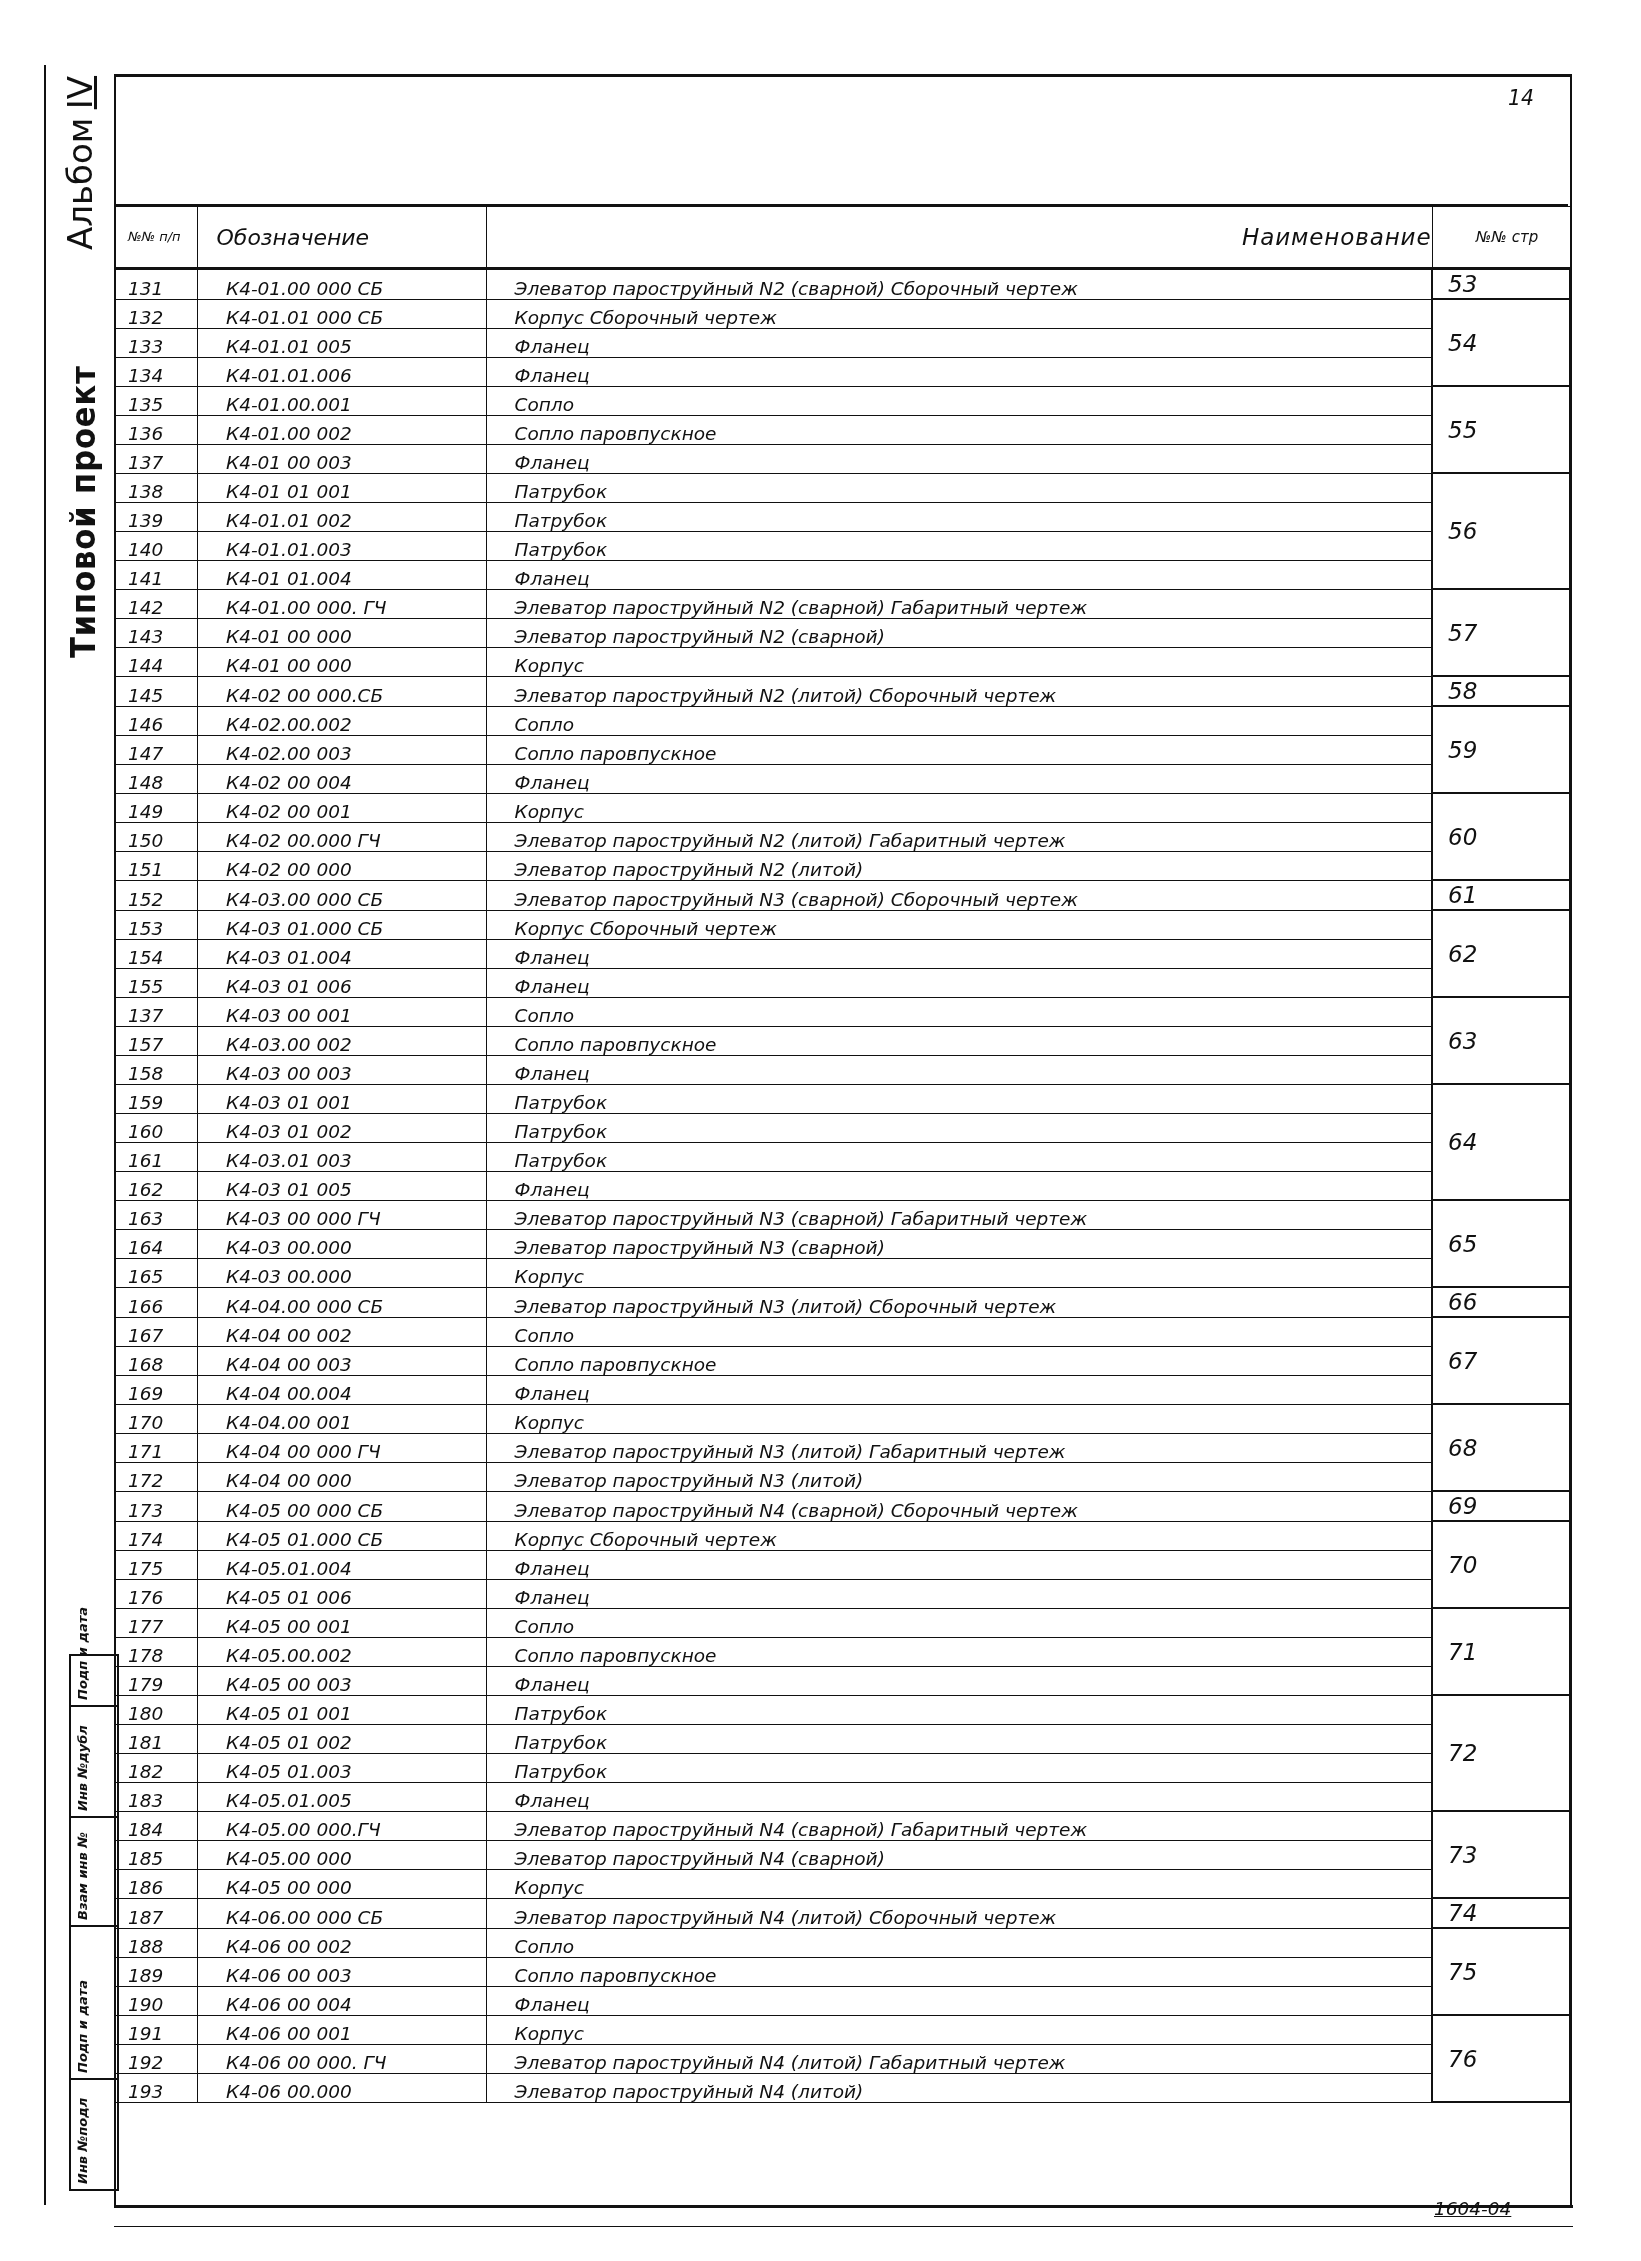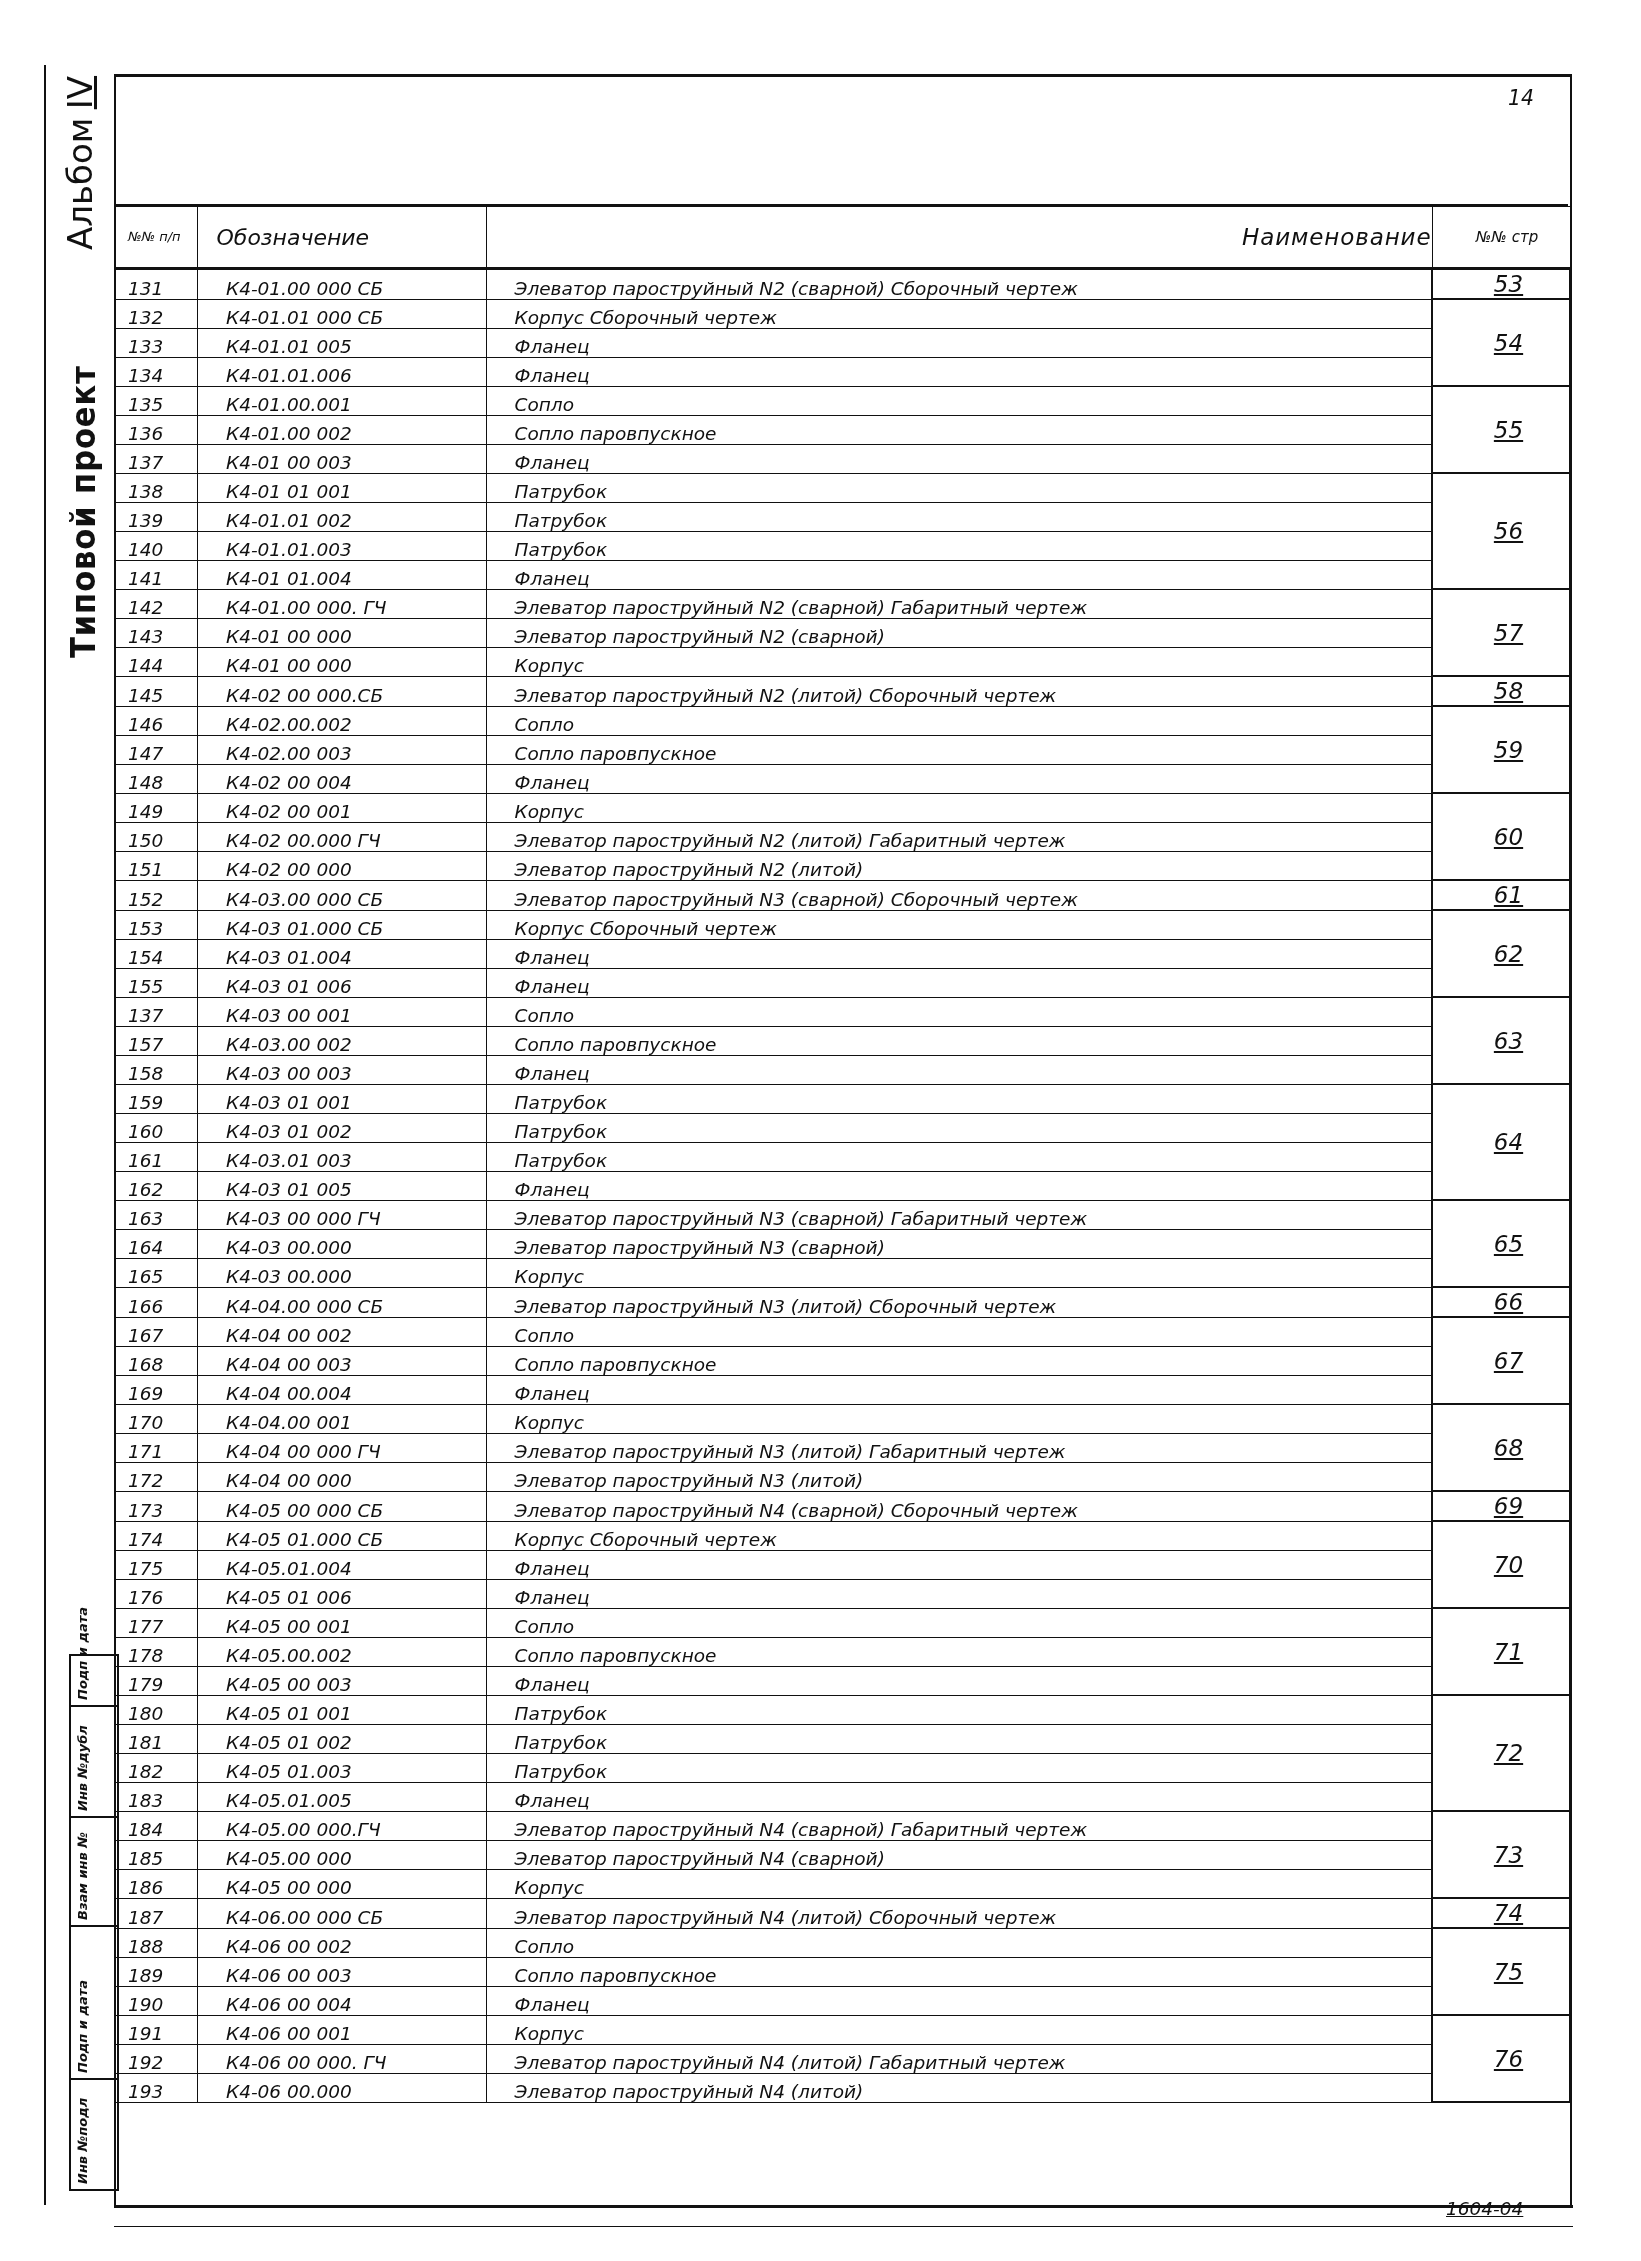--- a/index.html
+++ b/index.html
@@ -13,38 +13,38 @@
   .bottom-line2 { left:114px; top:2226px; width:1459px; height:0; border-top:1.4px solid #111; }
   .header-band-line { left:114px; top:204px; width:1454px; height:0; border-top:3.7px solid #111; }
   .vert-title { left:63px; top:658px; transform-origin:left top; transform:rotate(-90deg);
                 font-family:"DejaVu Sans Condensed","DejaVu Sans", sans-serif; font-size:34px;
                 font-weight:bold; letter-spacing:0.9px; white-space:nowrap; }
   .vert-album { left:60px; top:250px; transform-origin:left top; transform:rotate(-90deg);
                 font-size:34px; white-space:nowrap; }
   .vert-album .rn { text-decoration:underline; text-decoration-thickness:2.8px; margin-left:8.3px; }
   .sheet-num { left:1508px; top:46px; font-size:20.4px; font-style:italic;margin-top:40px; }
   .doc-code { left:1434px; top:2198px; font-size:18.5px; font-style:italic;
-              text-decoration:underline; font-family:"DejaVu Sans", sans-serif;margin-left:12px; }
+              text-decoration:underline; font-family:"DejaVu Sans", sans-serif; }
 
   table.idx { position:absolute; left:114px; top:206px; width:1457px; border-collapse:collapse;
               font-family:"DejaVu Sans", sans-serif; font-style:italic; }
   table.idx th, table.idx td { border:1.4px solid #111; padding:0 0 0 8.3px; text-align:left;
                                font-weight:normal; white-space:nowrap; vertical-align:bottom; }
   table.idx thead th { height:60px; border-bottom:3.7px solid #111; vertical-align:middle;font-style:italic; }
   table.idx th.c-num { width:69px; font-size:13px; line-height:17.6px; padding-left:13px; }
   table.idx th.c-code { width:269px; font-size:22px; padding-left:18.5px; }
   table.idx th.c-name { font-size:23px; text-align:right; padding-left:0; letter-spacing:0.9px; }
   table.idx th.c-page { width:125px; font-size:15px; line-height:18.5px; text-align:center; padding-left:12px; }
   table.idx td { height:28px; font-size:18.5px; }
   table.idx td.num { padding-left:13px; }
   table.idx td.code { padding-left:28px; }
   table.idx td.name { padding-left:28px; }
-  table.idx td.page { text-align:center; vertical-align:middle; font-size:23px; padding-left:15px;
+  table.idx td.page { text-align:left; vertical-align:middle; font-size:23px; padding-left:15px;
                       border-left:2.3px solid #111; border-right:2.8px solid #111;
-                      border-top:2.8px solid #111; border-bottom:2.8px solid #111;text-decoration:underline; }
+                      border-top:2.8px solid #111; border-bottom:2.8px solid #111; }
   table.idx tr.blank td { height:130px; border-left:none; border-right:none; border-bottom:none; }
 
   .stamp { left:69px; top:1654px; width:46px; height:533px; border:2.3px solid #111; }
   .stamp-cell { position:absolute; left:0; width:100%; border-bottom:2.3px solid #111; }
   .stamp-cell span { position:absolute; left:3.7px; bottom:4.6px; transform-origin:left bottom;
                      transform:rotate(-90deg) translateY(100%); font-size:13px; font-style:italic;
                      font-weight:bold; white-space:nowrap; }
 </style>
 </head>
 <body>

